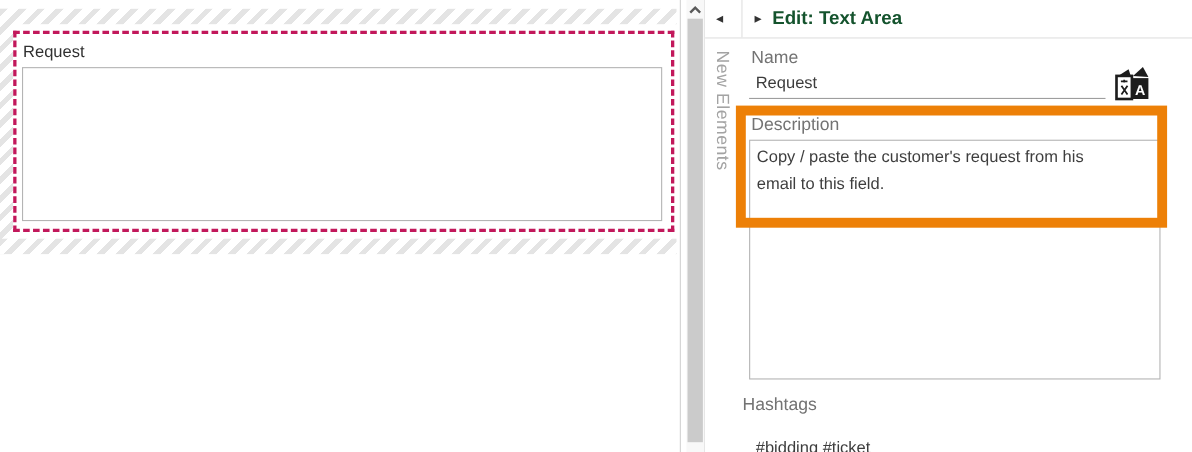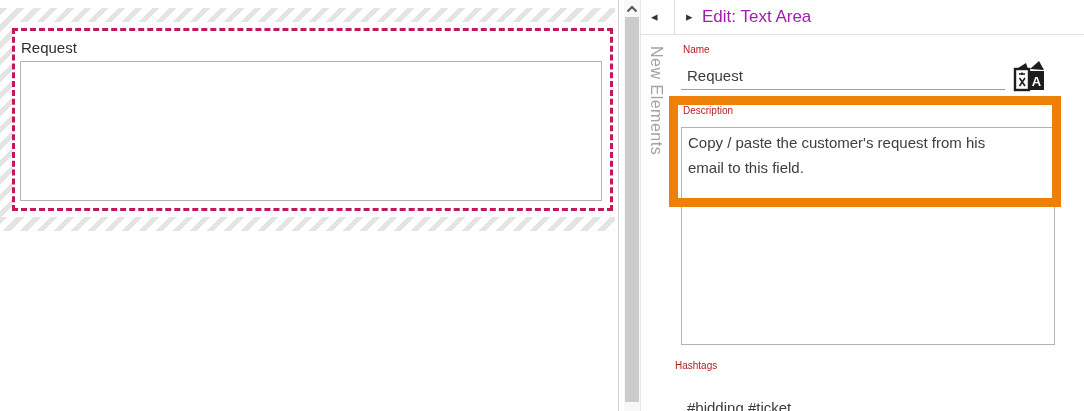--- a/index.html
+++ b/index.html
@@ -28,26 +28,26 @@
            align-items:center; justify-content:center; cursor:pointer; }
   .sb-thumb { position:absolute; left:1px; top:17px; width:14px; height:385px; background:#cbcbcb; }
 
   
   .panel { position:absolute; left:641px; top:0; width:443px; height:411px; background:#fff; }
   .panel-vline { position:absolute; left:33px; top:0; width:1px; height:34px; background:#e0e0e0; }
   .panel-hline { position:absolute; left:0; top:34px; width:443px; height:1px; background:#e0e0e0; }
   .arrow { position:absolute; font-size:13px; color:#333; line-height:1; cursor:pointer; }
   .arrow-collapse { left:10px; top:10px; }
   .arrow-expand   { left:45px; top:10px; }
-  .panel-title { position:absolute; left:61px; top:7px; font-size:17px; font-weight:normal; color:#a21caf; }
+  .panel-title { position:absolute; left:61px; top:7px; font-size:17px; font-weight:bold; color:#14532d; }
 
   .tab-vertical { position:absolute; left:6px; top:46px; writing-mode:vertical-rl;
                   font-size:16px; color:#a3a3a3; letter-spacing:0.5px; cursor:pointer; }
 
-  .lbl { position:absolute; font-size:10px; color:#b91c1c; }
+  .lbl { position:absolute; font-size:16px; color:#737373; }
   .lbl-name     { left:42px; top:44px; }
   .lbl-desc     { left:42px; top:105px; z-index:4; }
   .lbl-hashtags { left:34px; top:360px; }
 
   .underline-input { position:absolute; border:none; border-bottom:1px solid #9e9e9e;
                      font-size:15px; color:#3c3c3c; background:transparent; outline:none;
                      box-sizing:border-box; padding:0 0 2px 6px;
                      font-family:"Liberation Sans",sans-serif; }
   .name-input     { left:40px; top:64px;  width:324px; height:26px; }
   .hashtags-input { left:40px; top:396px; width:374px; height:25px; }

